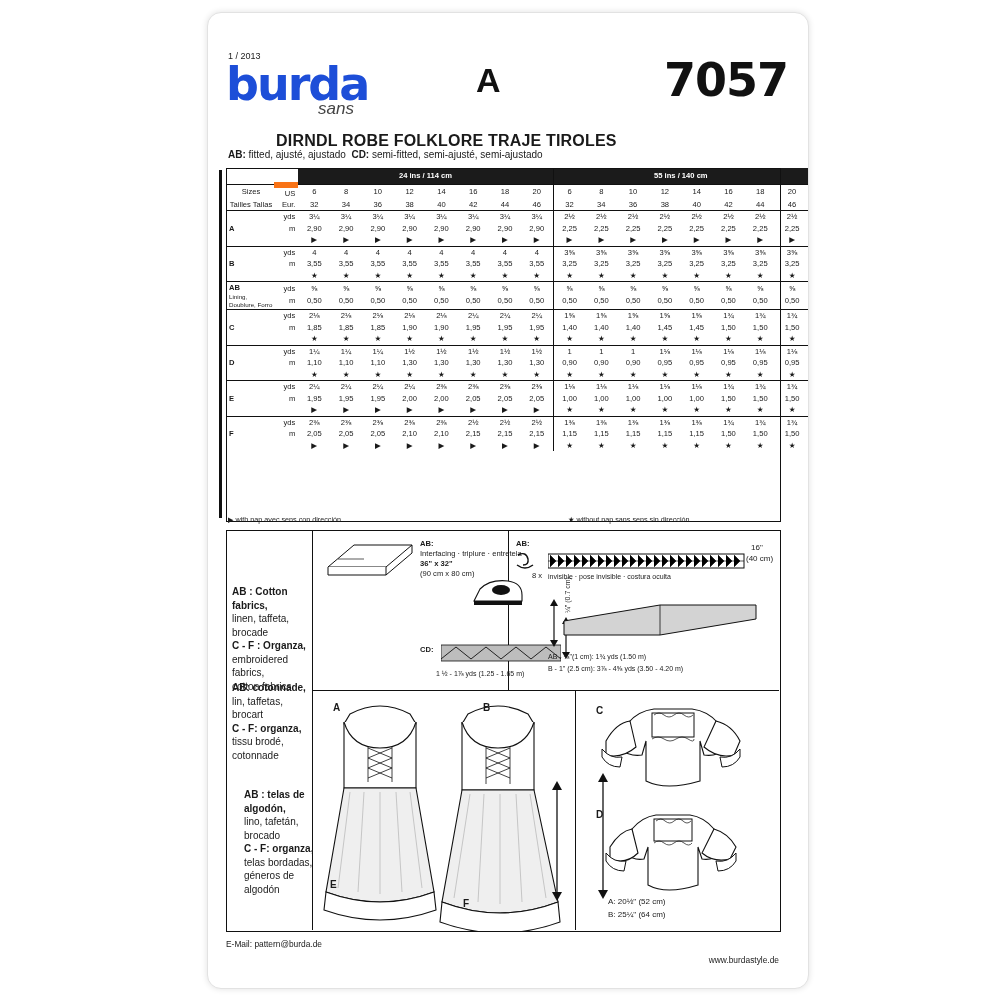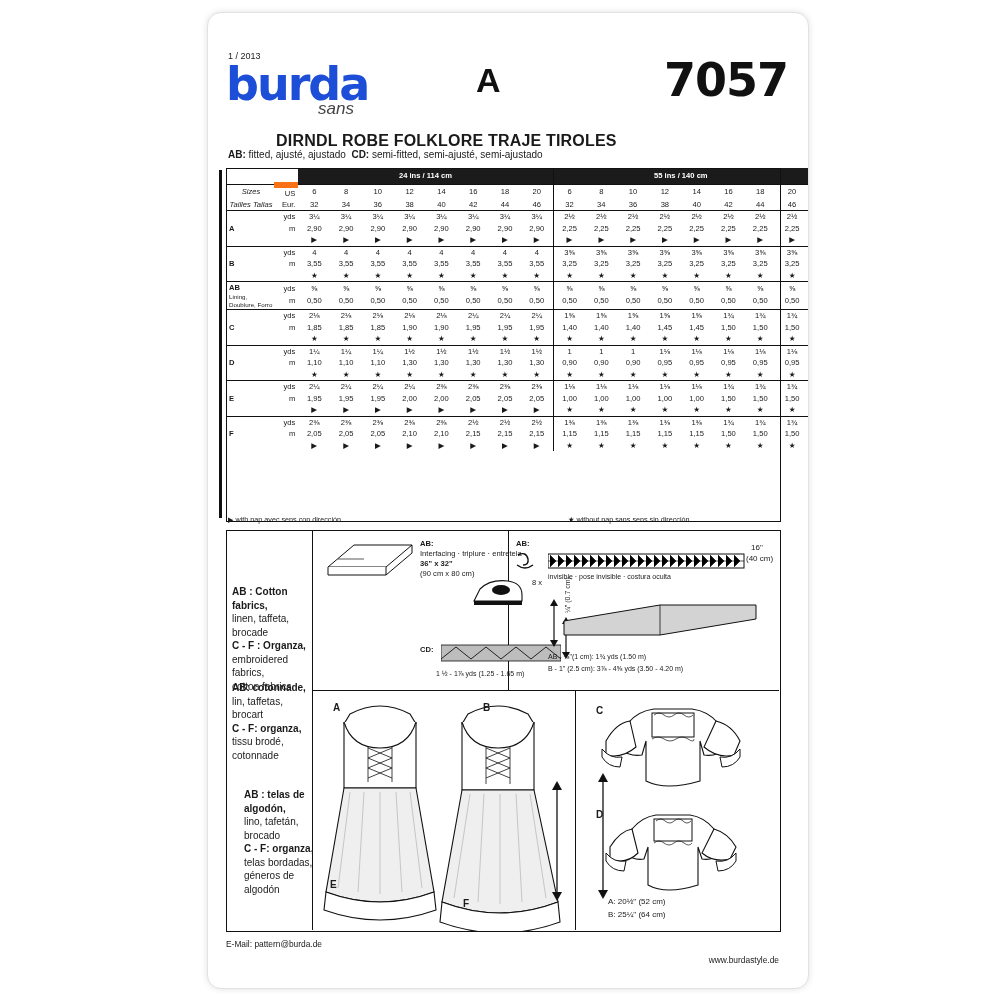--- a/index.html
+++ b/index.html
@@ -23,21 +23,21 @@
   .spineL{position:absolute;left:11px;top:157px;width:3px;height:348px;background:#111;}
   table.m{position:absolute;left:18px;top:155px;border-collapse:collapse;}
   table.m td{font-size:7.6px;text-align:center;line-height:1.25;}
   .hd{background:#1b1b1b;color:#fff;font-size:9px;font-weight:bold;height:14px;}
   .lbl{text-align:left !important;padding-left:3px !important;font-size:9px;font-weight:bold;}
   .lbl small{font-weight:normal;font-size:6.2px;display:block;}
   .unit{font-size:7px;text-align:right !important;padding-right:3px !important;}
   .rowline{border-top:1px solid #111 !important;}
   .midline{border-left:1px solid #111 !important;}
   .hdr2 td{font-size:7.4px;}
-  .sizes-lbl{font-size:8px;text-align:center;padding-left:3px !important;font-style:italic;}
+  .sizes-lbl{font-size:8px;text-align:center;padding-left:3px !important;}
   .sym{font-size:7px;}
   .footnote{position:absolute;left:20px;top:502px;font-size:7.2px;}
   .footnote2{position:absolute;left:360px;top:502px;font-size:7.2px;}
   .tblborder{position:absolute;left:18px;top:155px;width:553px;height:352px;border:1px solid #111;pointer-events:none;}
 
   
   .panel{position:absolute;left:18px;top:517px;width:553px;height:400px;border:1px solid #111;}
   .vline1{position:absolute;left:104px;top:517px;width:1px;height:400px;background:#111;}
   .hline1{position:absolute;left:104px;top:677px;width:467px;height:1px;background:#111;}
   .vline2{position:absolute;left:300px;top:517px;width:1px;height:160px;background:#111;}
@@ -613,21 +613,21 @@
 
       <div class="notelbl" style="left:308px;top:526px;">
         <b>AB:</b>
       </div>
       <div class="illus" style="left:306px;top:538px;">
         <svg width="30" height="22" viewBox="0 0 30 22">
           <path d="M4 4 q8 -4 10 4 q1 6 -5 6" fill="none" stroke="#111" stroke-width="1.4"></path>
           <path d="M3 14 q8 6 16 0" fill="none" stroke="#111" stroke-width="1.4"></path>
         </svg>
       </div>
-      <div class="notelbl" style="left:324px;top:558px;margin-top:7px;">8 x</div>
+      <div class="notelbl" style="left:324px;top:558px;">8 x</div>
 
       <div class="illus" style="left:340px;top:538px;">
         <svg width="200" height="22" viewBox="0 0 200 22">
           <rect x="0" y="3" width="196" height="14" fill="#fff" stroke="#111" stroke-width="1"></rect>
           <line x1="0" y1="10" x2="196" y2="10" stroke="#111" stroke-width=".7"></line>
           <g stroke="#111" stroke-width=".7">
             <path d="M2 4 L8 10 L2 16"></path>
               <path d="M10 4 L16 10 L10 16"></path>
               <path d="M18 4 L24 10 L18 16"></path>
             <path d="M26 4 L32 10 L26 16"></path>

